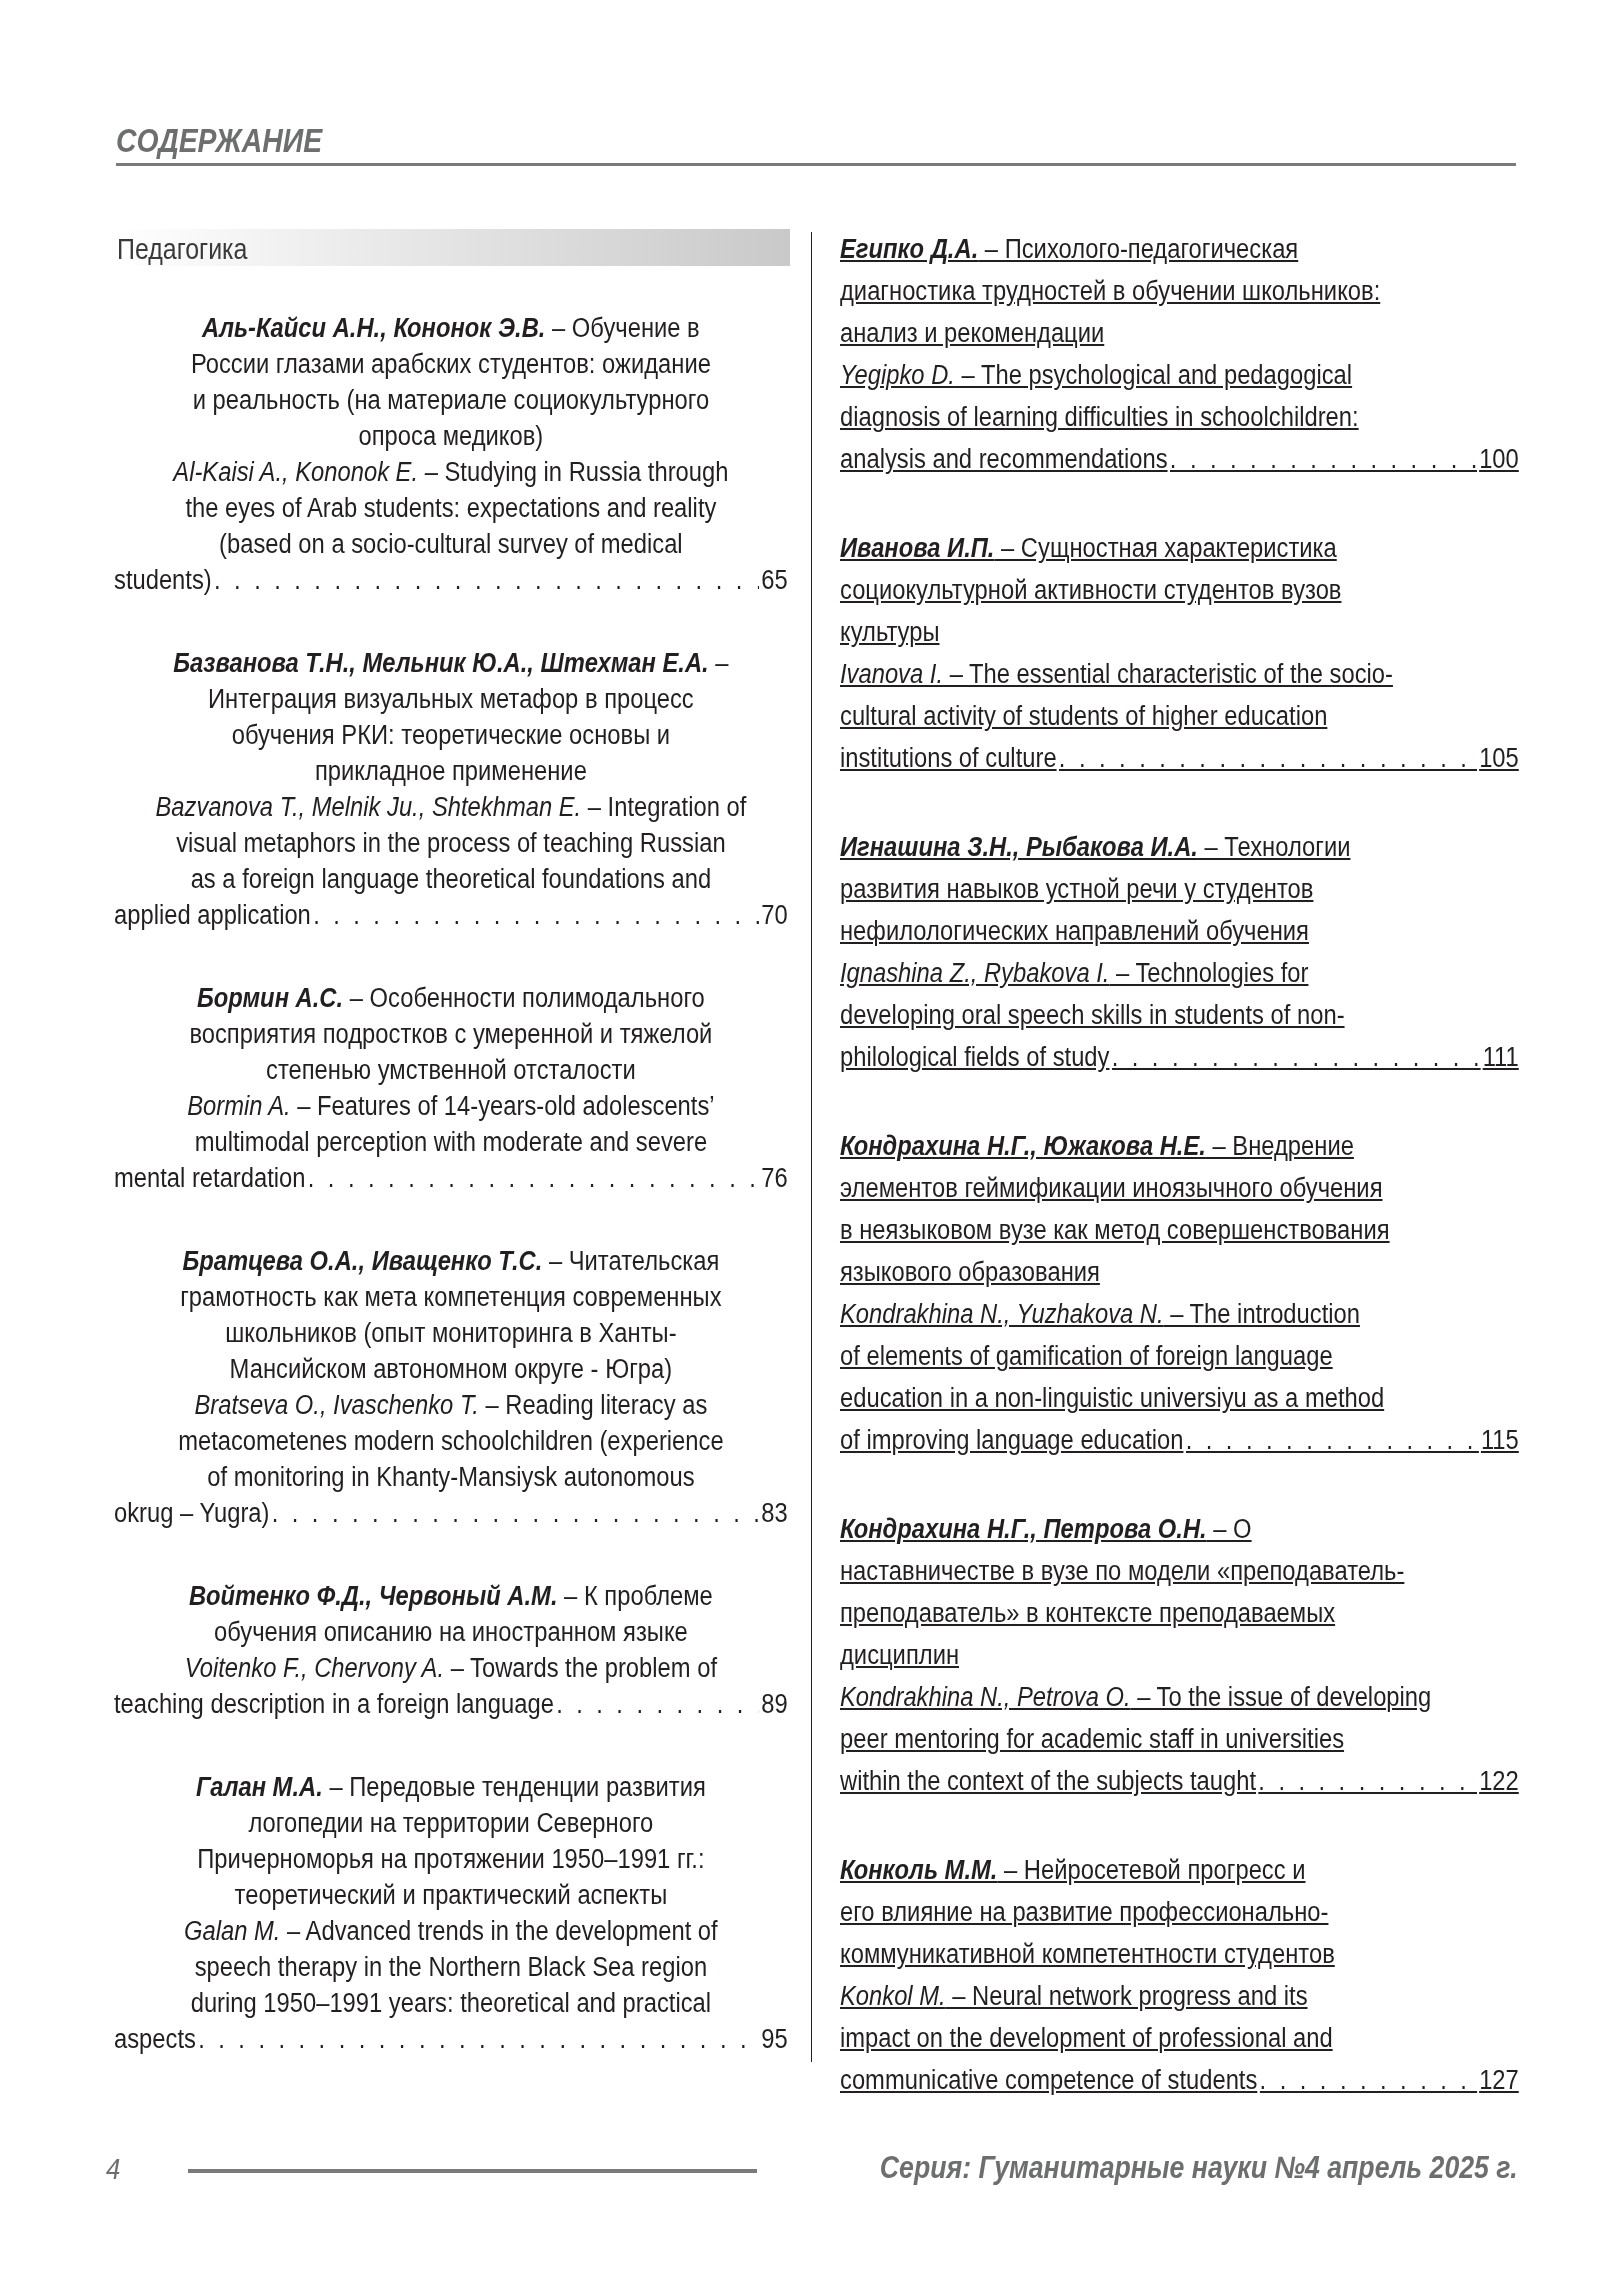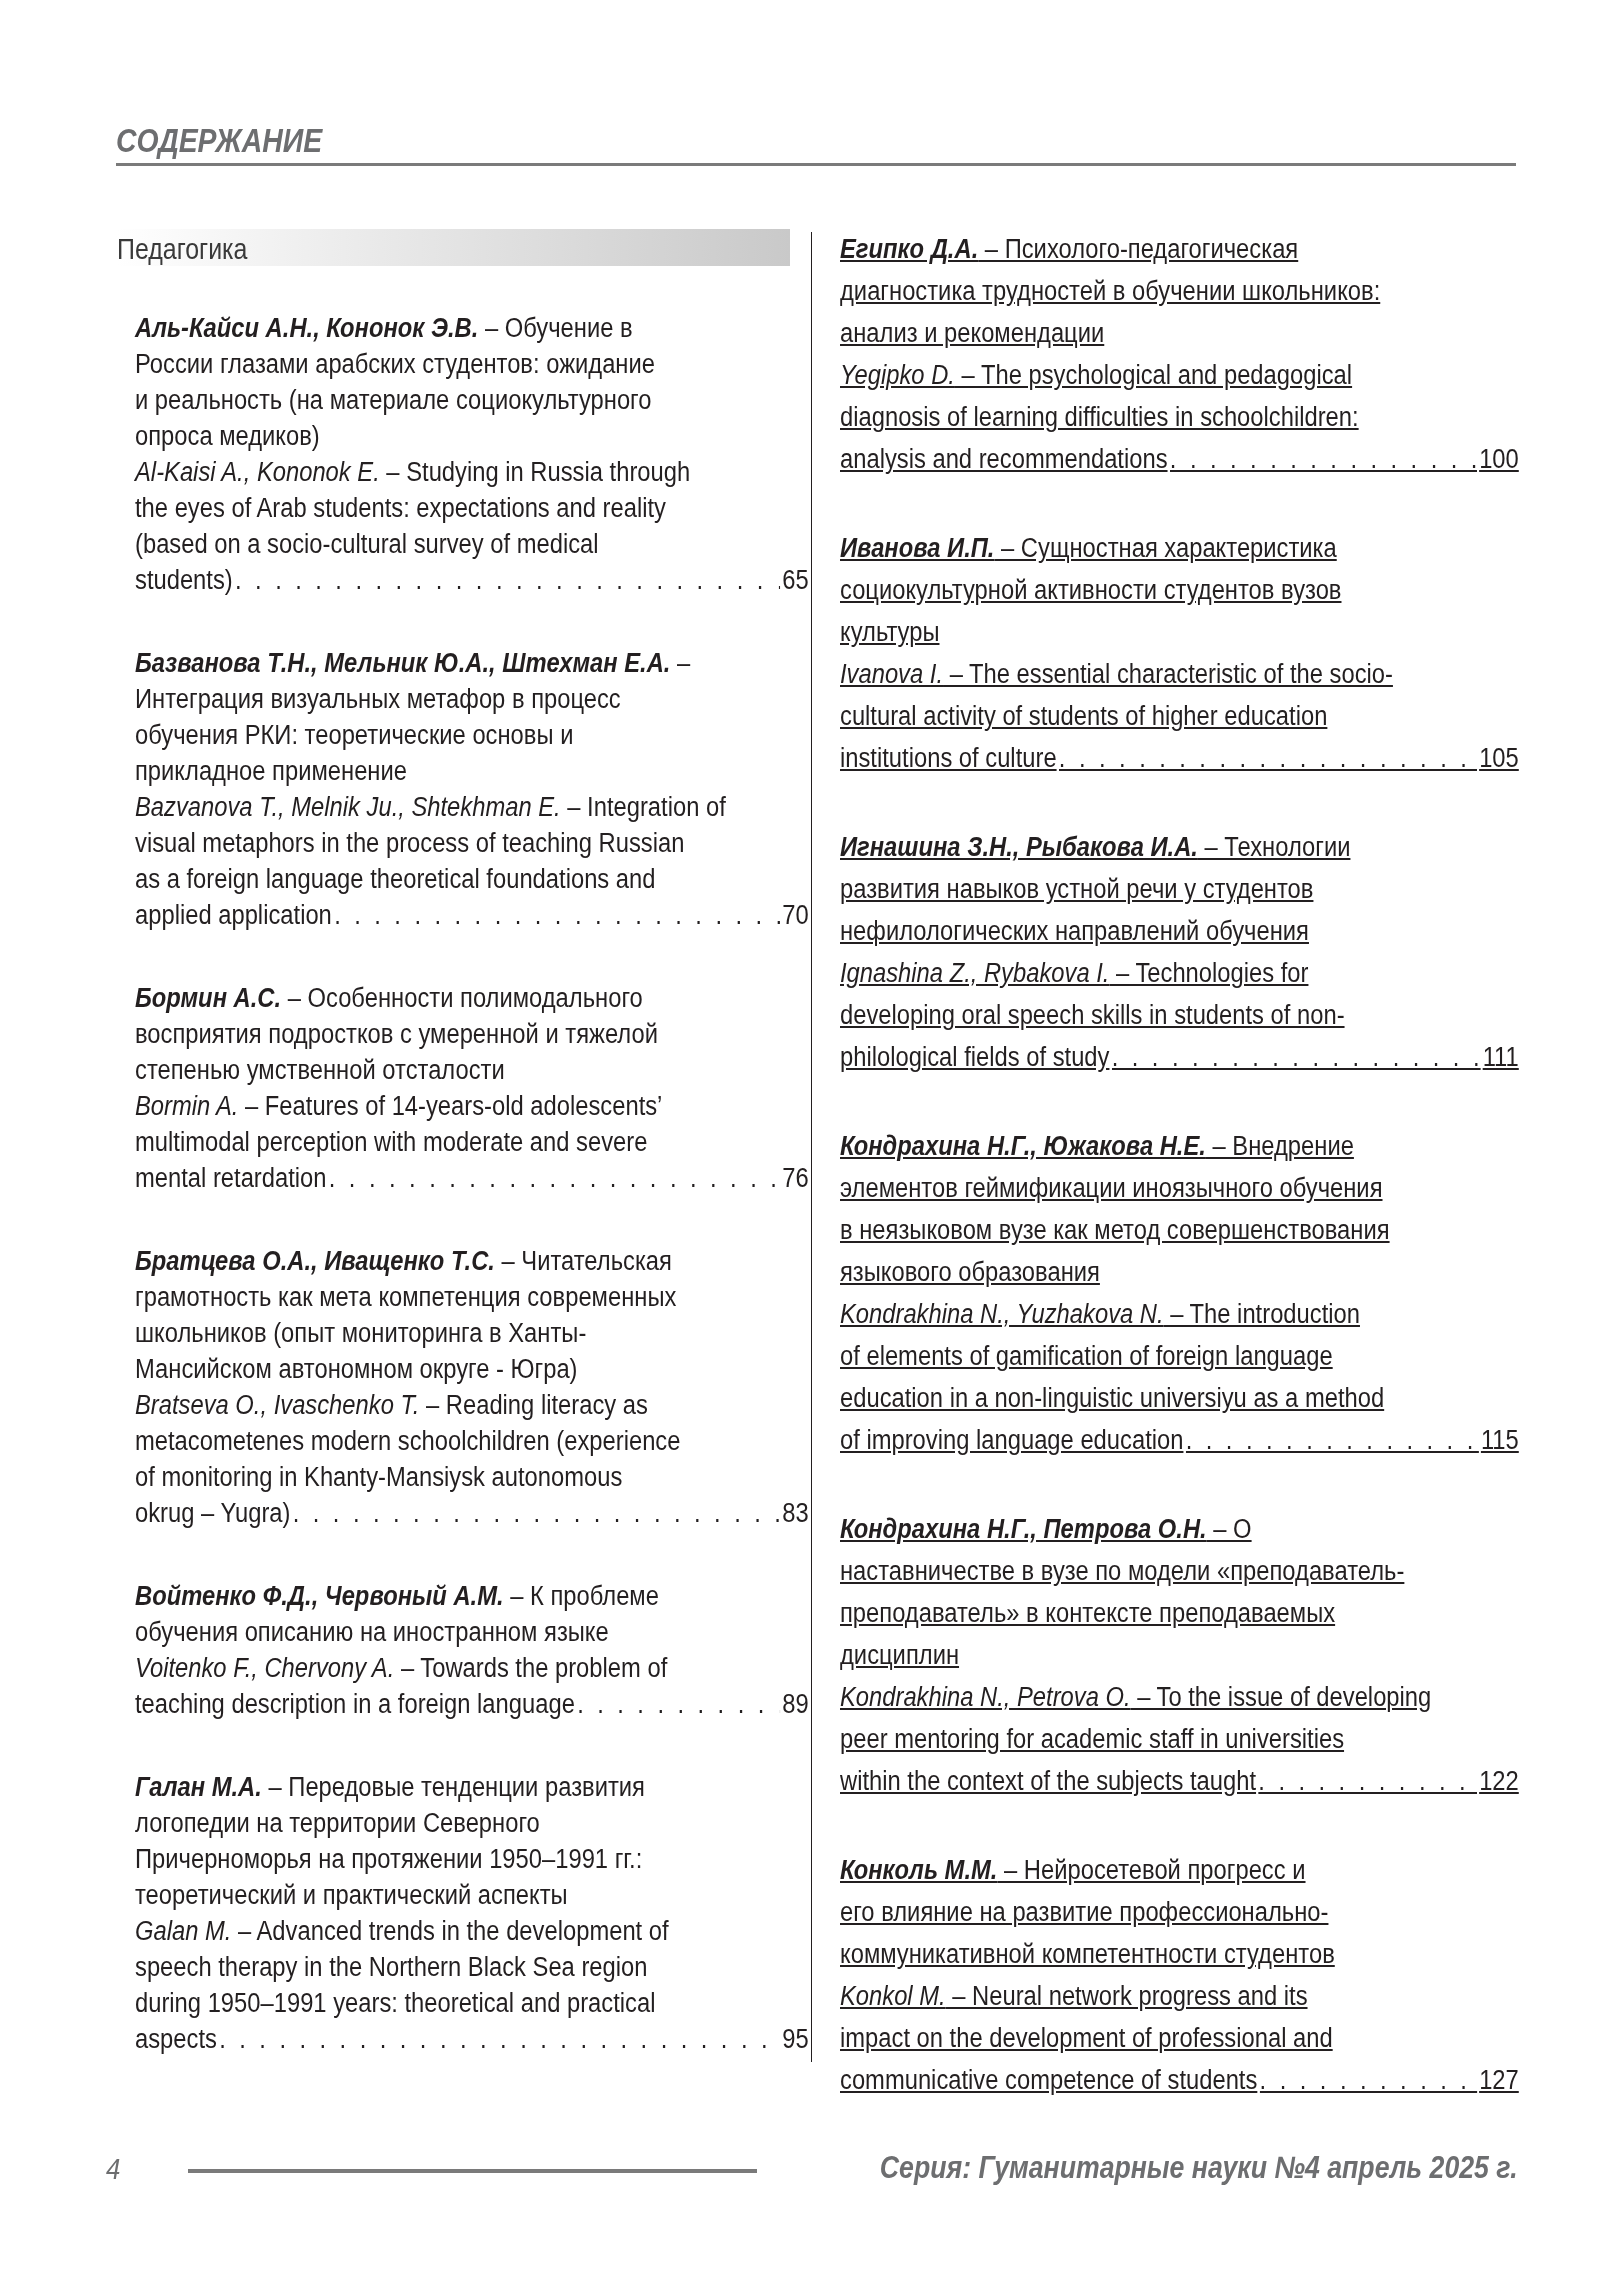--- a/index.html
+++ b/index.html
@@ -19,21 +19,21 @@
     text-align: center;
   }
   .section-title {
     position: absolute; left: 1.3px; top: 3.9px; font-size: 29px; color: #3a3a3a;
     font-weight: normal; transform: scaleX(0.86); transform-origin: left top;
   }
   .col-divider {
     position: absolute; left: 811px; top: 232px; width: 1.3px; height: 1830px; background: #231f20;
   }
   .column { position: absolute; }
-  .col-left  { left: 135px; top: 310px; width: 674px; }
+  .col-left  { left: 114px; top: 310px; width: 674px; text-align: center; }
   .col-right { left: 840px; top: 228px; width: 679px; text-decoration: underline; }
   .entry { margin: 0; }
   .col-left .entry { margin-bottom: 47px; }
   .col-right .entry { margin-bottom: 47px; }
   .line {
     display: block; white-space: nowrap; font-size: 27px; color: #231f20;
     transform: scaleX(0.88); transform-origin: left top; width: 113.6%;
   }
   .col-left .line { height: 36px; line-height: 36px; }
   .col-right .line { height: 42px; line-height: 42px; }

